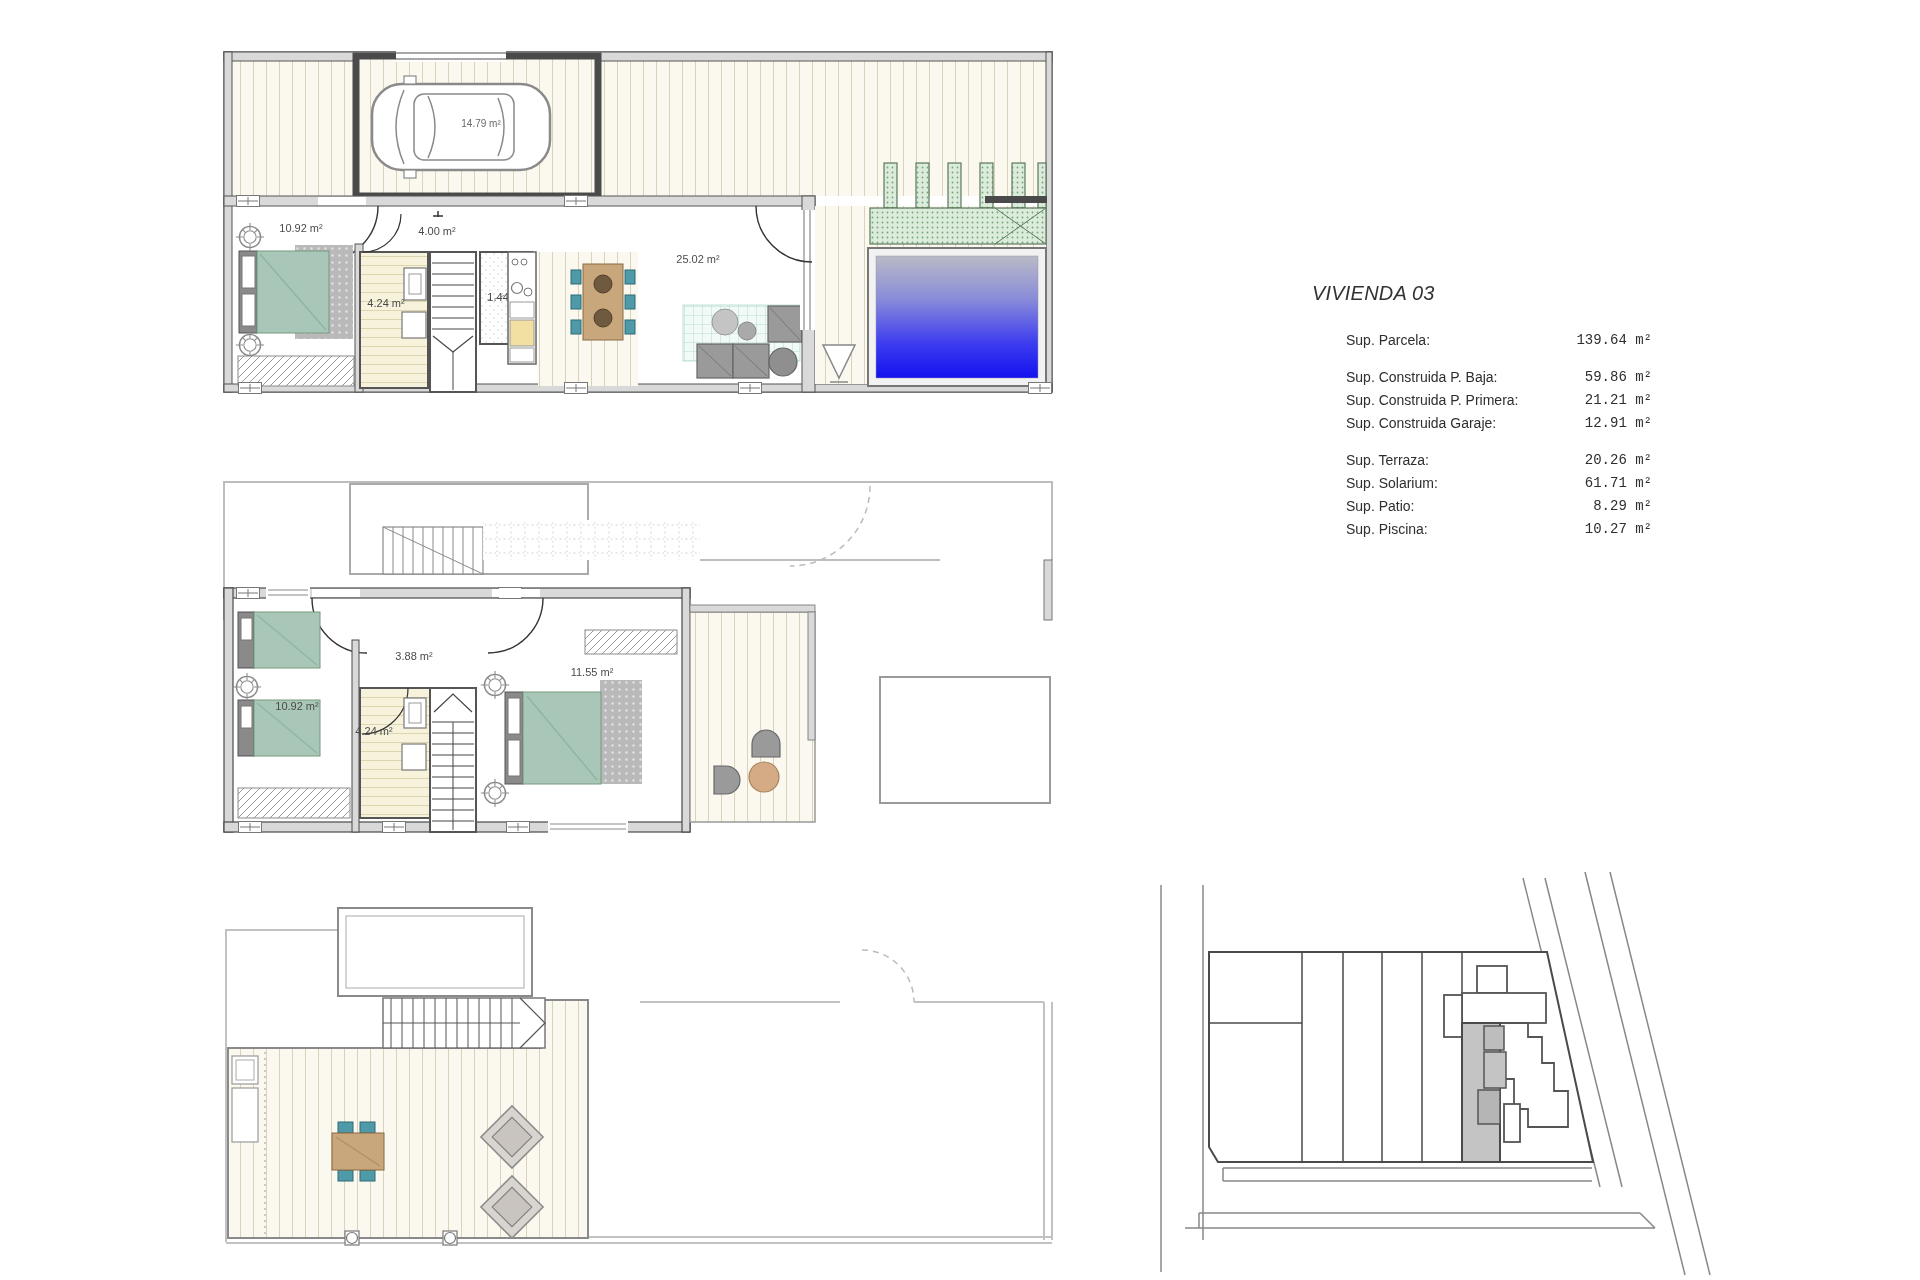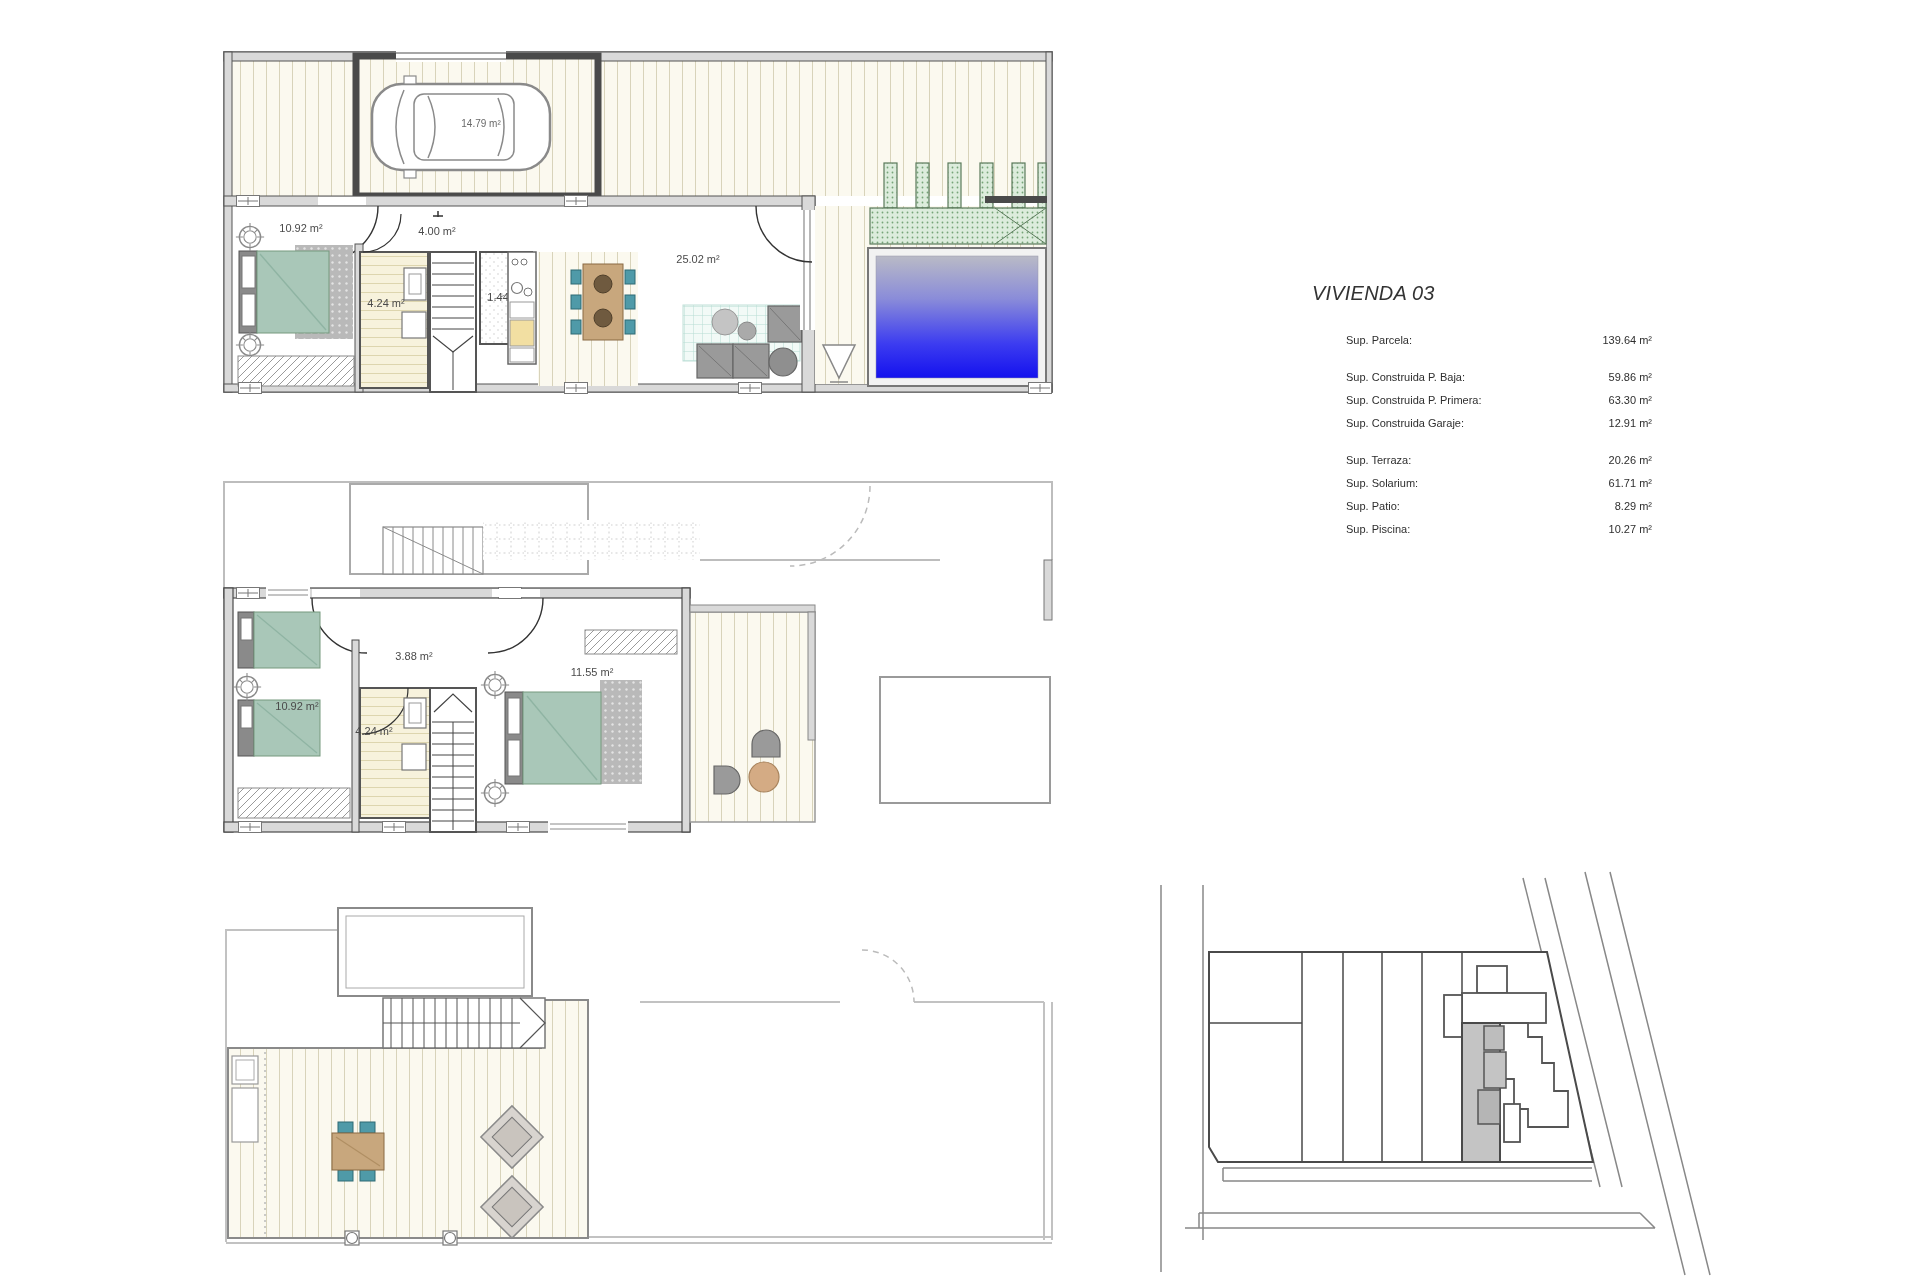--- a/index.html
+++ b/index.html
@@ -1,22 +1,22 @@
 <!DOCTYPE html>
 <html><head>
 <meta charset="utf-8">
 <style>
   html,body{margin:0;padding:0;background:#ffffff;}
   .canvas{position:relative;width:1920px;height:1280px;background:#ffffff;overflow:hidden;
           font-family:"Liberation Sans", sans-serif;}
   svg{position:absolute;left:0;top:0;}
   .summary{position:absolute;left:1312px;top:282px;width:340px;color:#2e2e2e;}
   .summary h1{font-size:20px;font-weight:500;margin:0 0 24px 0;letter-spacing:.2px;color:#333;font-style:italic;}
-  .srow{display:flex;justify-content:space-between;height:23px;font-size:11px;line-height:23px;padding-left:34px;}
-  .srow .val{text-align:right;white-space:nowrap;}
+  .srow{display:flex;justify-content:space-between;height:23px;font-size:14px;line-height:23px;padding-left:34px;}
+  .srow .val{text-align:right;white-space:nowrap;font-family:Liberation Mono, monospace;}
   .srow .lbl{white-space:nowrap;}
   .gap{margin-top:14px;}
   text{font-family:"Liberation Sans", sans-serif;}
   .roomlbl{font-size:11px;fill:#4a4a4a;}
   .carlbl{font-size:10px;fill:#6a6a6a;}
 </style>
 </head>
 <body>
 
 <div class="canvas">
@@ -413,21 +413,21 @@
   <div class="srow">
     <span class="lbl">Sup. Parcela:</span>
     <span class="val">139.64 m²</span>
   </div>
   <div class="srow gap">
     <span class="lbl">Sup. Construida P. Baja:</span>
     <span class="val">59.86 m²</span>
   </div>
   <div class="srow">
     <span class="lbl">Sup. Construida P. Primera:</span>
-    <span class="val">63.30 m²</span>
+    <span class="val">21.21 m²</span>
   </div>
   <div class="srow">
     <span class="lbl">Sup. Construida Garaje:</span>
     <span class="val">12.91 m²</span>
   </div>
   <div class="srow gap">
     <span class="lbl">Sup. Terraza:</span>
     <span class="val">20.26 m²</span>
   </div>
   <div class="srow">

